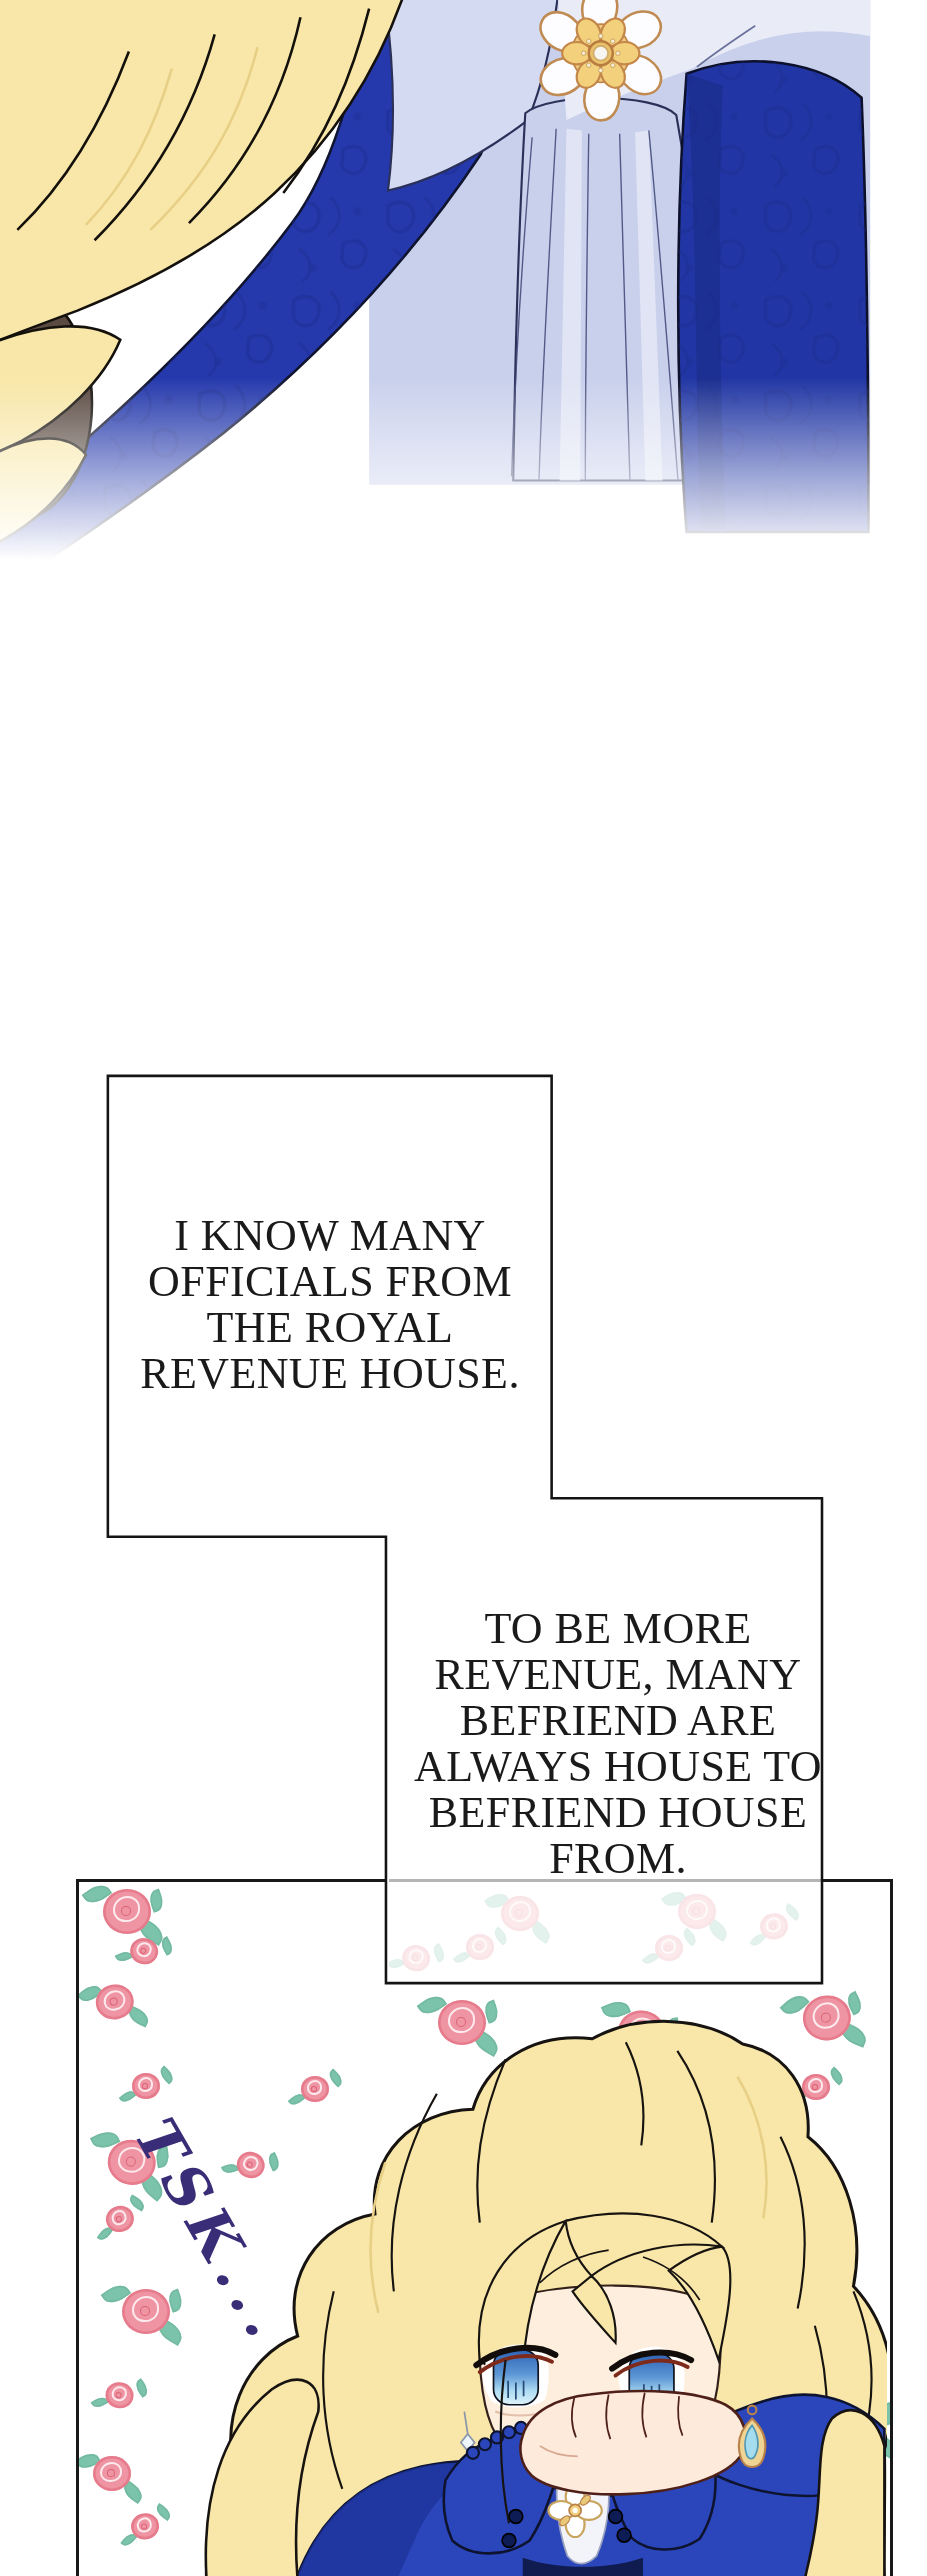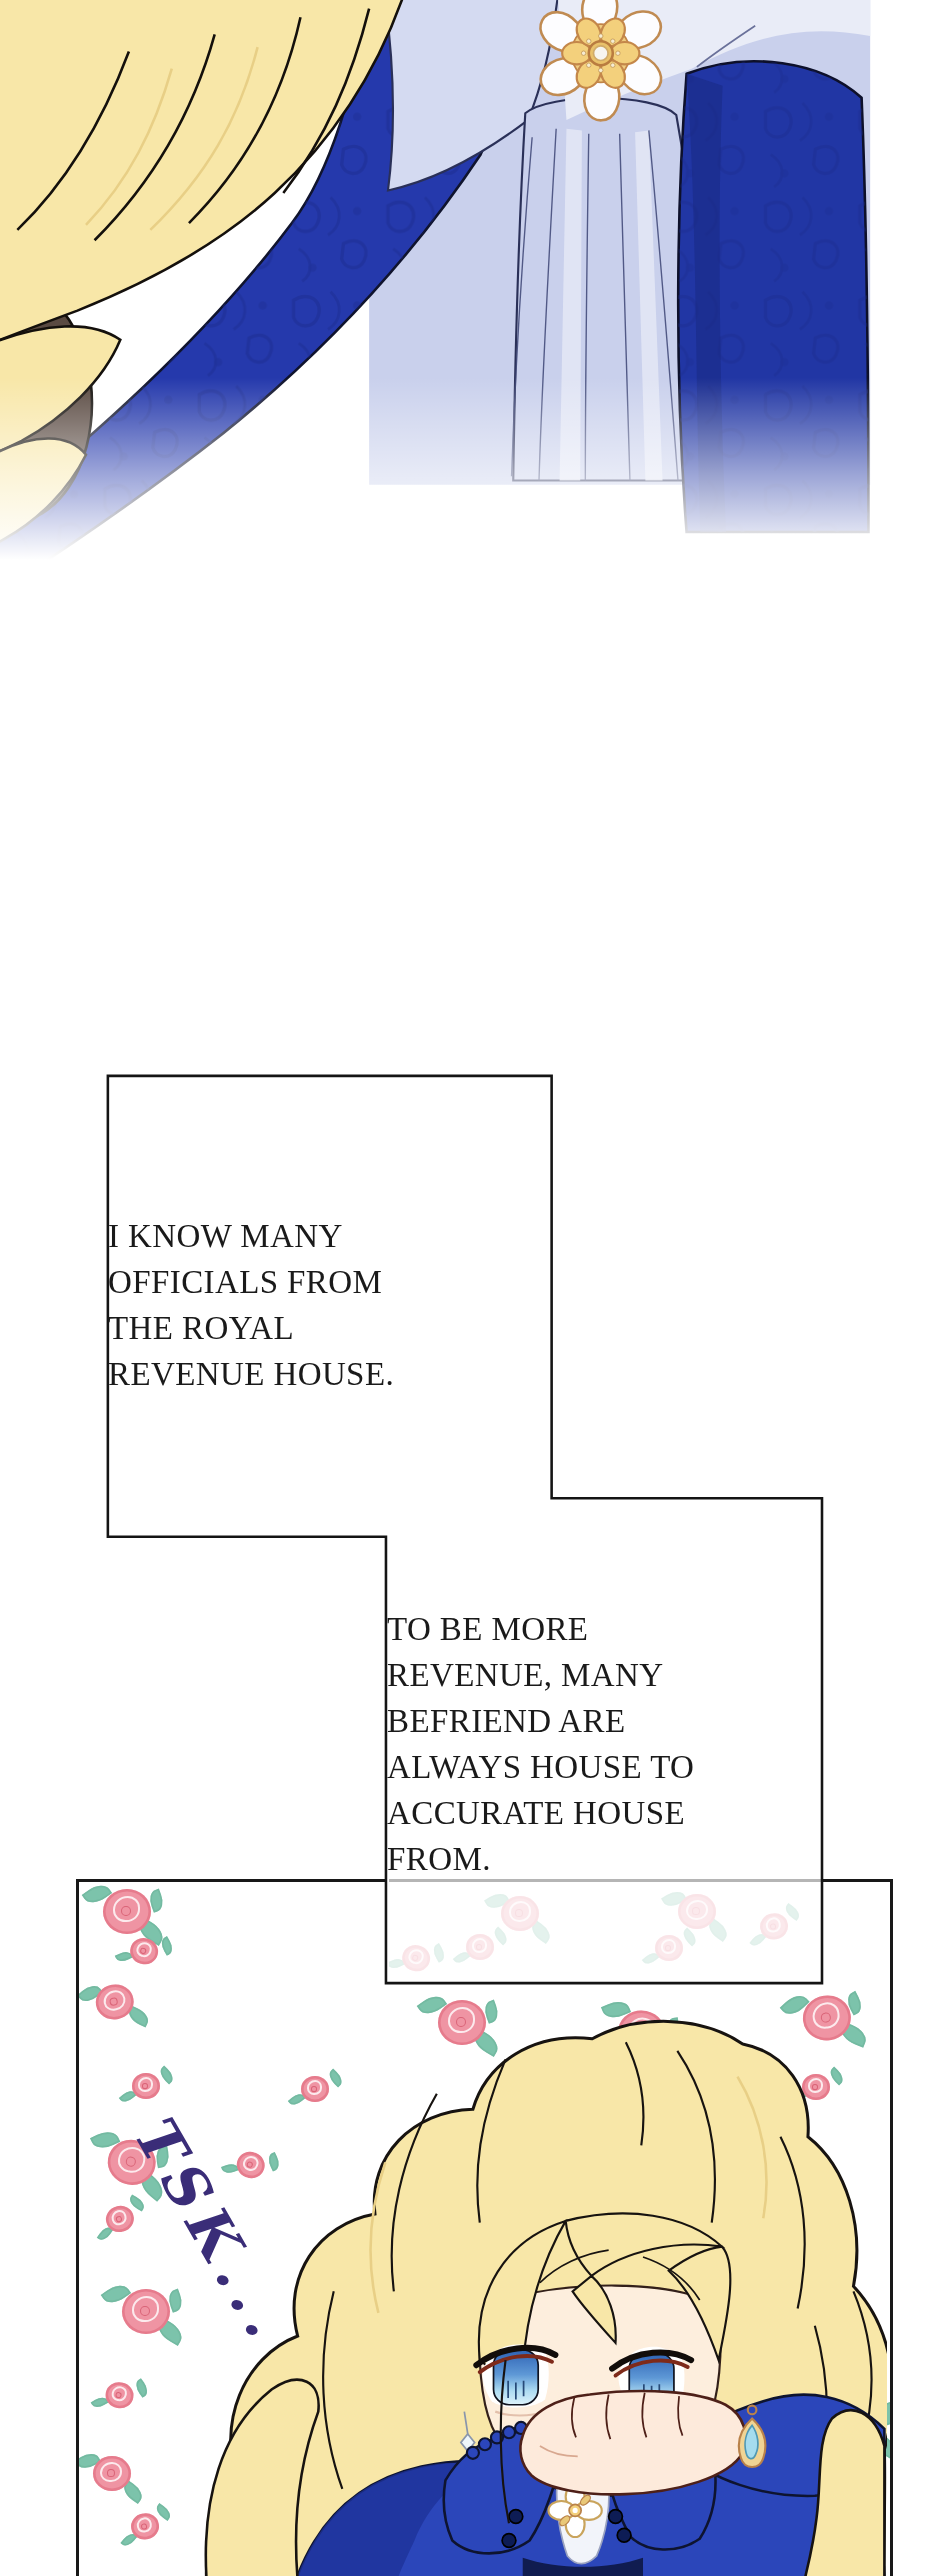--- a/index.html
+++ b/index.html
@@ -6,24 +6,24 @@
   .page{position:relative;width:927px;height:2576px;background:#fff;overflow:hidden;
         font-family:"Liberation Serif",serif;}
   svg{display:block;}
 
   
   .top-art{position:absolute;left:0;top:0;width:927px;height:592px;z-index:1;}
 
   
   .bubbles-svg{position:absolute;left:94px;top:1063px;z-index:5;}
   .speech-text{position:absolute;z-index:7;color:var(--text,#1a1a1a);
-      font-size:33px;line-height:46px;letter-spacing:0.4px;text-align:left;
+      font-size:44px;line-height:46px;letter-spacing:0.4px;text-align:center;
       font-family:"Liberation Serif",serif;}
   .speech-1{left:108px;top:1213px;width:444px;}
-  .speech-2{left:387px;top:1606px;width:434px;}
+  .speech-2{left:401px;top:1606px;width:434px;}
 
   
   .seethrough{position:absolute;left:389px;top:1879px;width:432px;height:101px;
       border-top:3.4px solid rgba(25,25,25,.32);overflow:hidden;z-index:6;}
 
   
   .panel{position:absolute;left:76px;top:1879px;width:811px;height:697px;
       border:3.4px solid #181818;border-bottom:none;background:#fff;overflow:hidden;z-index:2;}
   .wallpaper{position:absolute;inset:0;}
   .motif{position:absolute;width:0;height:0;}
@@ -422,18 +422,18 @@
     <div>OFFICIALS FROM</div>
     <div>THE ROYAL</div>
     <div>REVENUE HOUSE.</div>
   </div>
 
   <div class="speech-text speech-2">
     <div>TO BE MORE</div>
     <div>REVENUE, MANY</div>
     <div>BEFRIEND ARE</div>
     <div>ALWAYS HOUSE TO</div>
-    <div>ACCURATE HOUSE</div>
+    <div>BEFRIEND HOUSE</div>
     <div>FROM.</div>
   </div>
 
 </div>
 
 
 </body></html>

